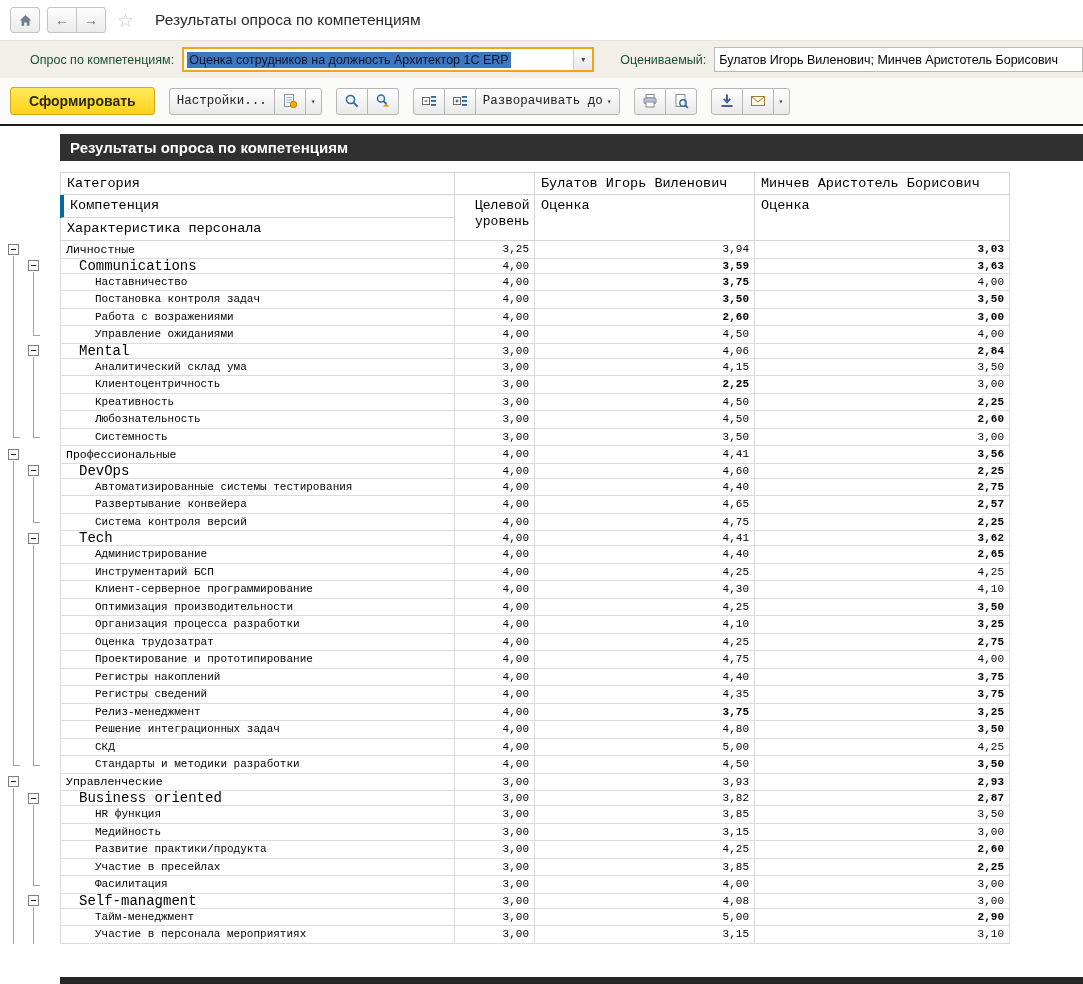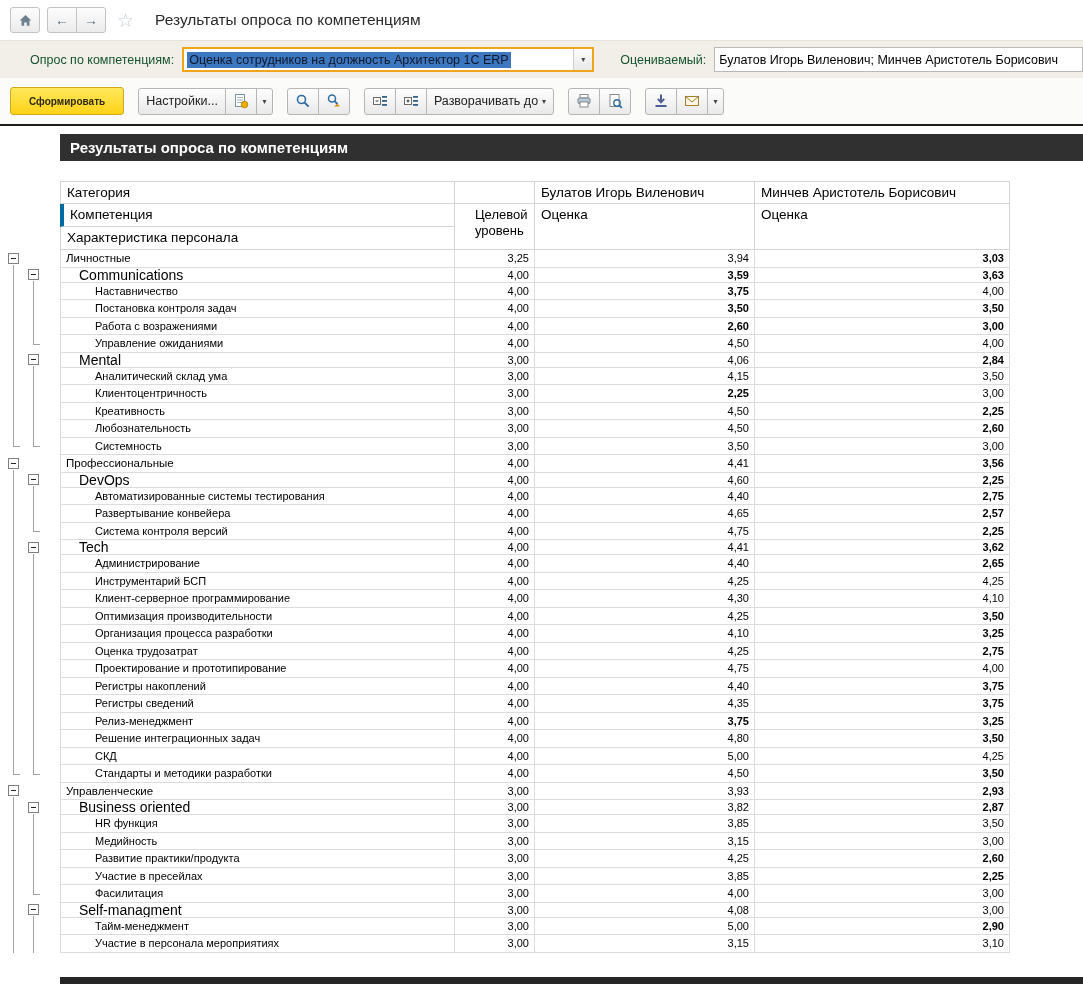--- a/index.html
+++ b/index.html
@@ -29,39 +29,39 @@
   .ddbtn { margin-left:auto; width:19px; align-self:stretch; border-left:1px solid #cfcfcf;
     background:linear-gradient(#fbfbfb,#e9e9e9); display:flex; align-items:center; justify-content:center;
     font-size:8px; color:#444; cursor:pointer; }
   .flabel2 { margin-left:26px; }
   .finput { flex:1; min-width:0; height:25px; border:1px solid #b9b9b9; background:#fff;
     font-family:"Liberation Sans", sans-serif; font-size:12.5px; padding:0 4px; color:#000; }
 
   
   .actionbar { height:46px; flex:0 0 46px; background:#fbfbfa; display:flex; align-items:center;
     padding:0 10px; gap:14px; }
-  .genbtn { height:28px; padding:0 18px; font-size:10px; font-weight:600; color:#2e2a12;
+  .genbtn { height:28px; padding:0 18px; font-size:14px; font-weight:600; color:#2e2a12;
     background:linear-gradient(#ffe95e,#ffd217); border:1px solid #cfa81e; border-radius:3px; cursor:pointer;
     font-family:"Liberation Sans", sans-serif; }
   .grp { display:flex; }
   .tbtn { height:27px; min-width:30px; display:flex; align-items:center; justify-content:center; gap:4px;
     padding:0 7px; border:1px solid #b6b6b6; background:linear-gradient(#fefefe,#e9e9e9); cursor:pointer;
     font-family:"Liberation Sans", sans-serif; font-size:12.5px; color:#222; }
-  .grp .tbtn { border-radius:0; }
+  .grp .tbtn { border-radius:0;font-family:Liberation Mono, monospace; }
   .grp .tbtn + .tbtn { margin-left:-1px; }
   .grp .tbtn:first-child { border-radius:3px 0 0 3px; }
   .grp .tbtn:last-child { border-radius:0 3px 3px 0; }
   .caret { font-size:8px; color:#444; }
   .caretbtn { min-width:17px; padding:0 3px; }
 
   
   .report { flex:1; position:relative; overflow:hidden; border-top:2px solid #1d1d1d; background:#fff; }
   .rtitle { margin:8px 0 0 60px; height:27px; line-height:27px; background:#303030; color:#fff;
     font-weight:bold; font-size:15px; padding-left:10px; }
-  .sheet { margin-top:20px; }
+  .sheet { margin-top:11px;font-family:Liberation Mono, monospace; }
 
   .thead, .trow { display:grid; grid-template-columns:20px 20px 20px 395px 80px 220px 255px minmax(0,1fr); }
   .thead { grid-auto-rows:23px; font-size:13.5px; }
   .hc { border-right:1px solid #d4d4d4; border-bottom:1px solid #d4d4d4; padding:3px 6px 0 6px;
     overflow:hidden; white-space:nowrap; }
   .hA1 { grid-column:4; grid-row:1; border-left:1px solid #d4d4d4; border-top:1px solid #d4d4d4; }
   .hA2 { grid-column:4; grid-row:2; border-left:4px solid #0369a1; }
   .hA3 { grid-column:4; grid-row:3; border-left:1px solid #d4d4d4; }
   .hB1 { grid-column:5; grid-row:1; border-top:1px solid #d4d4d4; }
   .hB23 { grid-column:5; grid-row:2 / span 2; white-space:normal; padding-left:20px; line-height:16px; font-size:13px; }

